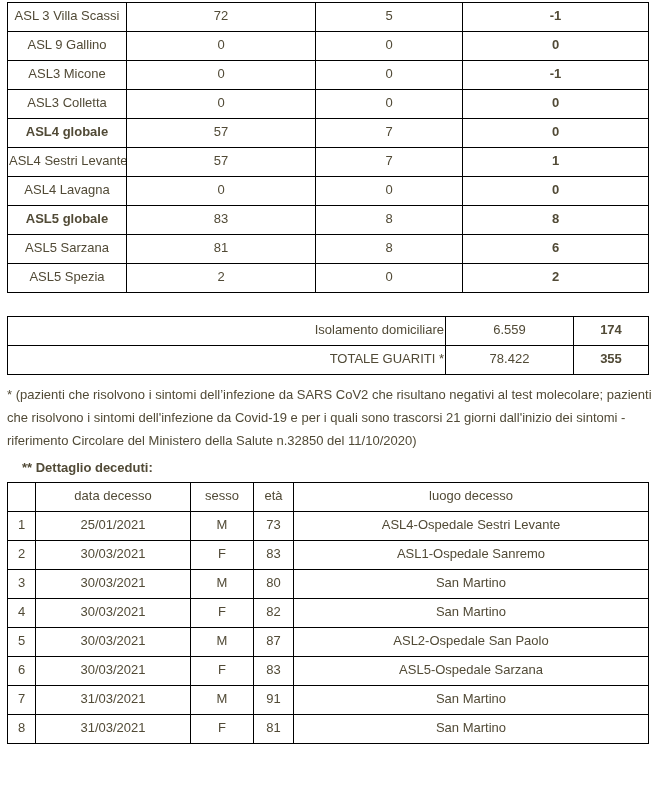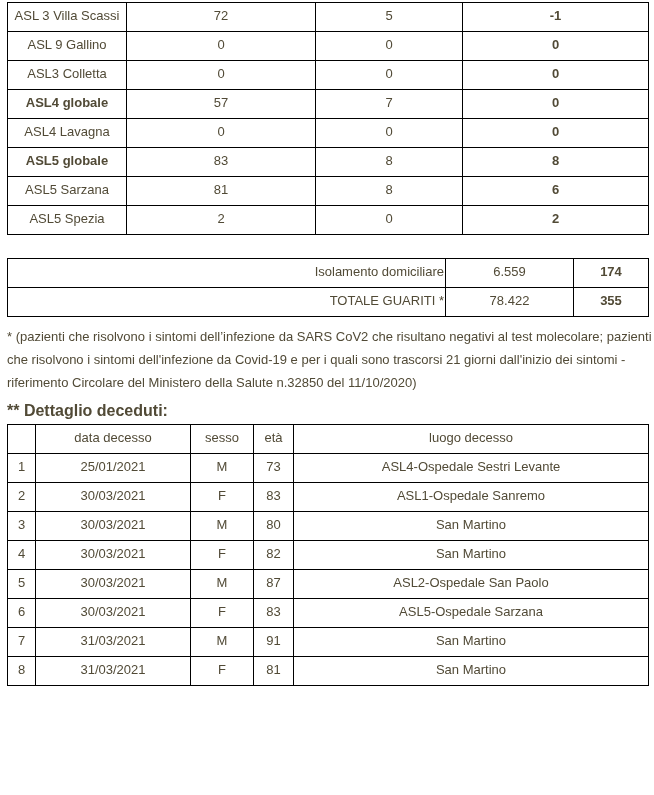--- a/index.html
+++ b/index.html
@@ -45,22 +45,22 @@
     padding-left: 12px;
   }
   .footnote {
     margin: 8px 16px 0 7px;
     width: 642px;
     font-size: 13px;
     line-height: 23px;
   }
   .footnote div { white-space: nowrap; }
   .deceased-heading {
-    margin: 8px 0 0 7px;
-    font-size: 16px;
+    margin: 8px 0 0 22px;
+    font-size: 13px;
     font-weight: bold;
     height: 16px;
   }
   .tbl-deceased { margin-top: 6px; }
 </style>
 </head>
 <body>
 
 <div class="page">
 
@@ -78,30 +78,42 @@
           <td>5</td>
           <td class="b">-1</td>
         </tr>
         <tr>
           <td>ASL 9 Gallino</td>
           <td>0</td>
           <td>0</td>
           <td class="b">0</td>
         </tr>
         <tr>
+          <td>ASL3 Micone</td>
+          <td>0</td>
+          <td>0</td>
+          <td class="b">-1</td>
+        </tr>
+        <tr>
           <td>ASL3 Colletta</td>
           <td>0</td>
           <td>0</td>
           <td class="b">0</td>
         </tr>
         <tr>
           <td class="b">ASL4 globale</td>
           <td>57</td>
           <td>7</td>
           <td class="b">0</td>
+        </tr>
+        <tr>
+          <td>ASL4 Sestri Levante</td>
+          <td>57</td>
+          <td>7</td>
+          <td class="b">1</td>
         </tr>
         <tr>
           <td>ASL4 Lavagna</td>
           <td>0</td>
           <td>0</td>
           <td class="b">0</td>
         </tr>
         <tr>
           <td class="b">ASL5 globale</td>
           <td>83</td>

